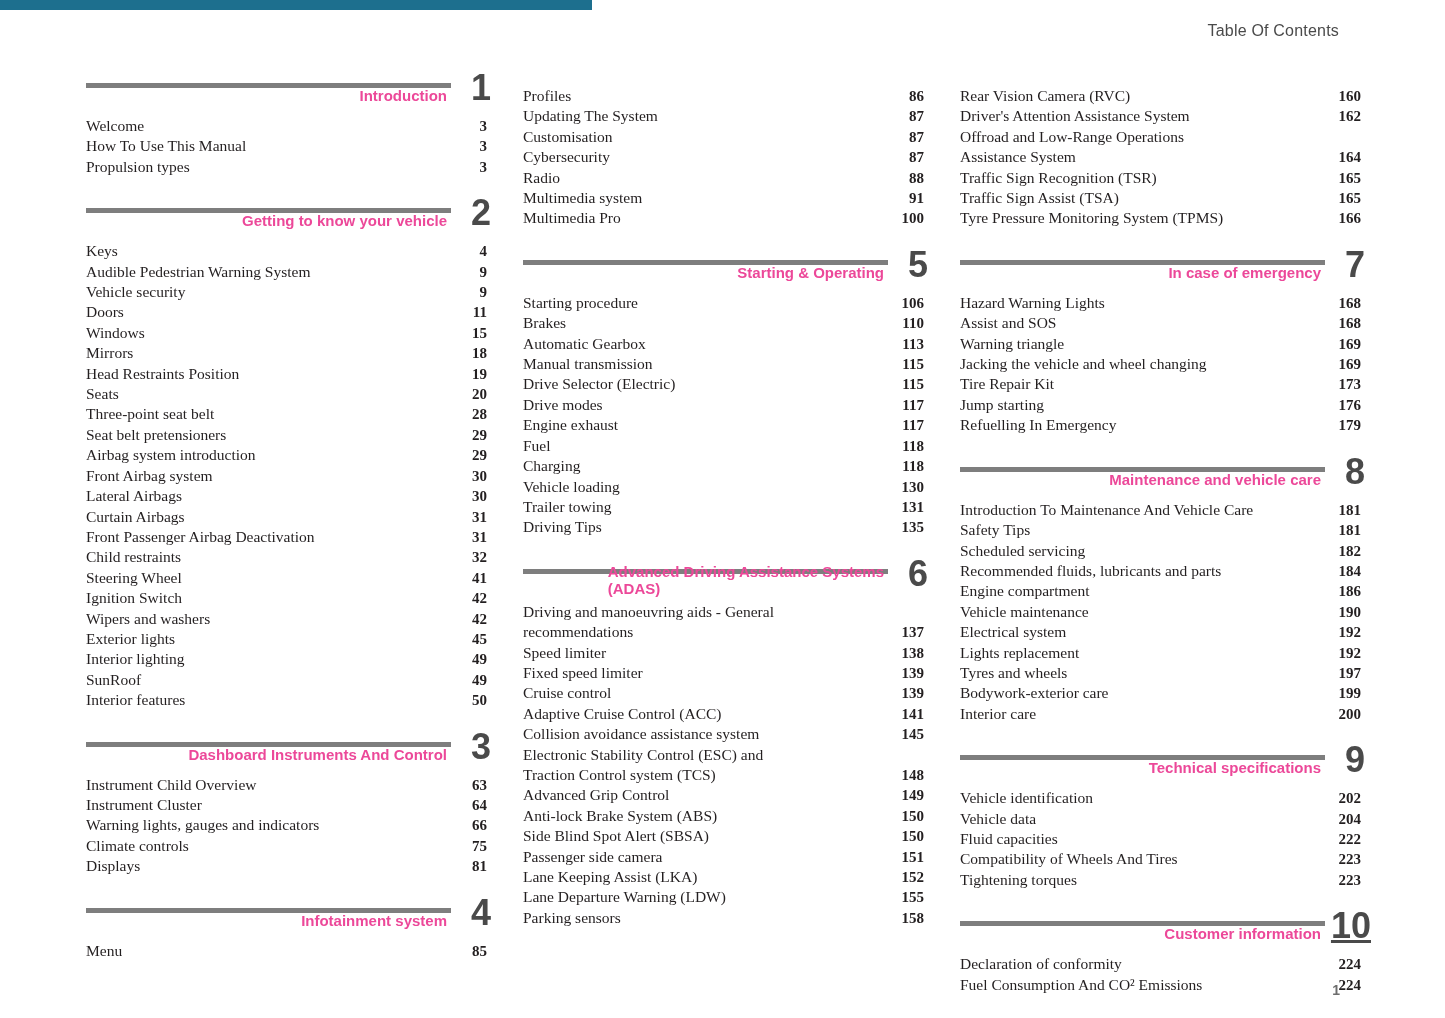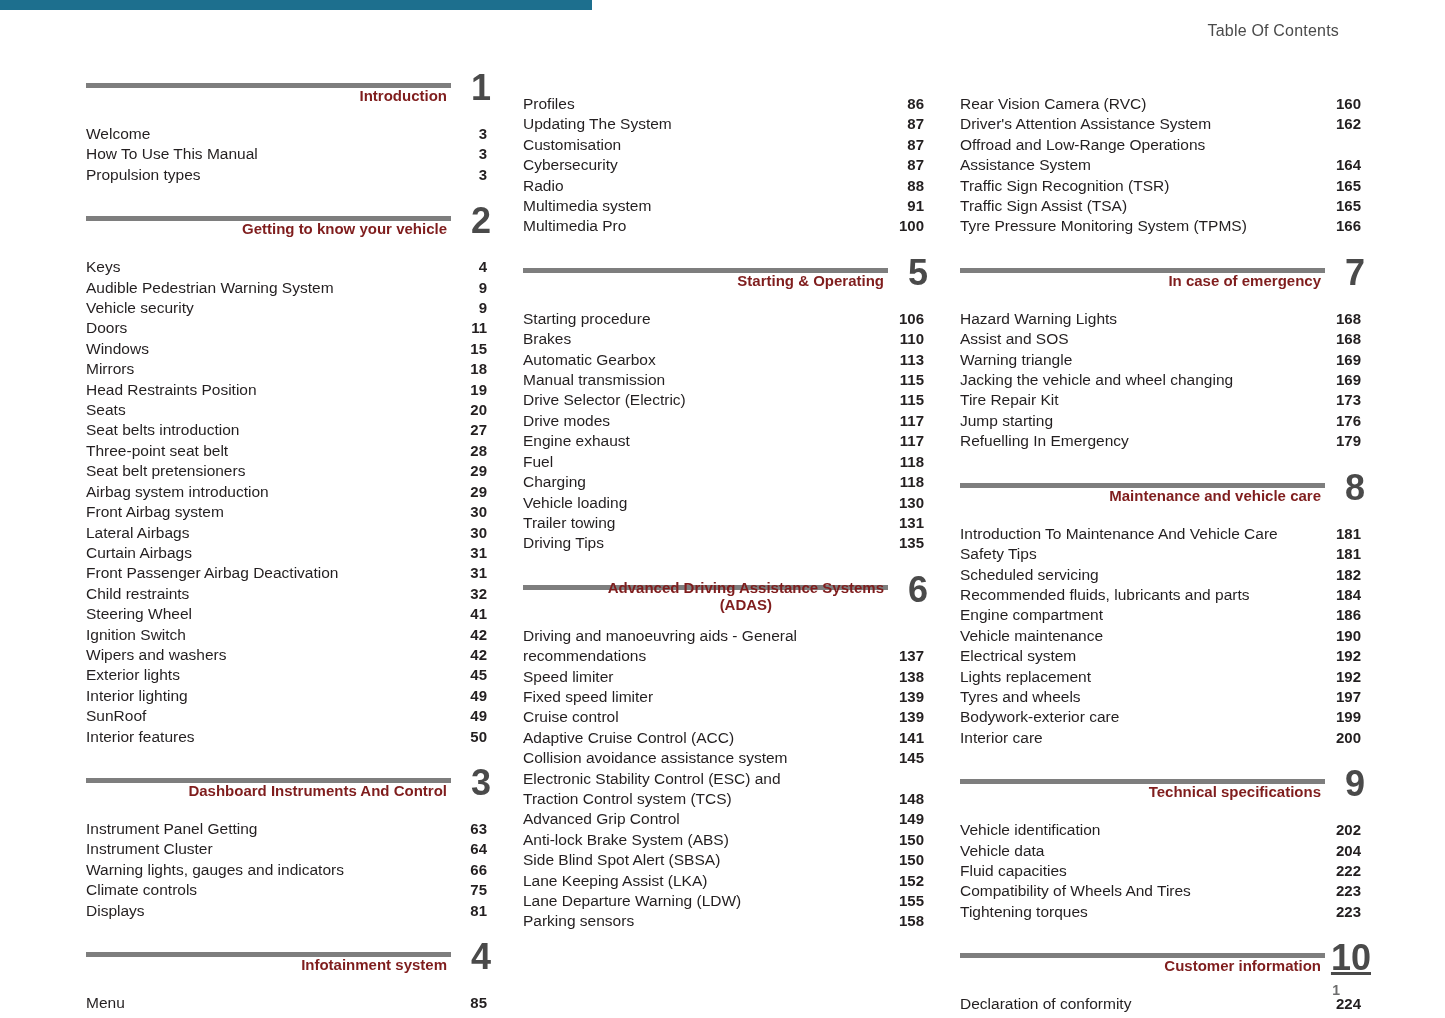--- a/index.html
+++ b/index.html
@@ -54,37 +54,37 @@
     position: absolute;
     left: 0; right: 36px; top: 9px;
     height: 5px;
     background: #7e7e7e;
   }
   .sec-title {
     position: absolute;
     right: 40px; top: 13px;
     font-size: 15px;
     font-weight: bold;
-    color: #7f1d1d;
-    text-align: center;
+    color: #ec4899;
+    text-align: left;
     line-height: 17px;
     white-space: nowrap;
   }
   .sec-title.two-line { top: 3px; }
   .sec-num {
     position: absolute;
     right: -4px; top: -4px;
     font-size: 36px;
     font-weight: bold;
     color: #4a4a4a;
     line-height: 36px;
   }
   .sec-num.wide { right: -10px; text-decoration: underline; }
 
-  .entries { margin-top: 20px; }
+  .entries { margin-top: 12px; font-family: Liberation Serif, serif; }
   .entry {
     display: flex;
     align-items: baseline;
     font-size: 15.5px;
     line-height: 20.4px;
     color: #231f20;
   }
   .entry .label { flex: 1 1 auto; padding-right: 8px; }
   .entry .pg {
     flex: 0 0 auto;
@@ -158,24 +158,20 @@
           </div>
           <div class="entry">
             <span class="label">Head Restraints Position</span>
             <span class="pg">19</span>
           </div>
           <div class="entry">
             <span class="label">Seats</span>
             <span class="pg">20</span>
           </div>
           <div class="entry">
-            <span class="label">Seat belts introduction</span>
-            <span class="pg">27</span>
-          </div>
-          <div class="entry">
             <span class="label">Three-point seat belt</span>
             <span class="pg">28</span>
           </div>
           <div class="entry">
             <span class="label">Seat belt pretensioners</span>
             <span class="pg">29</span>
           </div>
           <div class="entry">
             <span class="label">Airbag system introduction</span>
             <span class="pg">29</span>
@@ -231,21 +227,21 @@
         </div>
       </div>
       <div class="section">
         <div class="sec-head">
           <div class="sec-rule"></div>
           <div class="sec-title">Dashboard Instruments And Control</div>
           <div class="sec-num">3</div>
         </div>
         <div class="entries">
           <div class="entry">
-            <span class="label">Instrument Panel Getting</span>
+            <span class="label">Instrument Child Overview</span>
             <span class="pg">63</span>
           </div>
           <div class="entry">
             <span class="label">Instrument Cluster</span>
             <span class="pg">64</span>
           </div>
           <div class="entry">
             <span class="label">Warning lights, gauges and indicators</span>
             <span class="pg">66</span>
           </div>
@@ -410,20 +406,24 @@
             <span class="label">Advanced Grip Control</span>
             <span class="pg">149</span>
           </div>
           <div class="entry">
             <span class="label">Anti-lock Brake System (ABS)</span>
             <span class="pg">150</span>
           </div>
           <div class="entry">
             <span class="label">Side Blind Spot Alert (SBSA)</span>
             <span class="pg">150</span>
+          </div>
+          <div class="entry">
+            <span class="label">Passenger side camera</span>
+            <span class="pg">151</span>
           </div>
           <div class="entry">
             <span class="label">Lane Keeping Assist (LKA)</span>
             <span class="pg">152</span>
           </div>
           <div class="entry">
             <span class="label">Lane Departure Warning (LDW)</span>
             <span class="pg">155</span>
           </div>
           <div class="entry">

